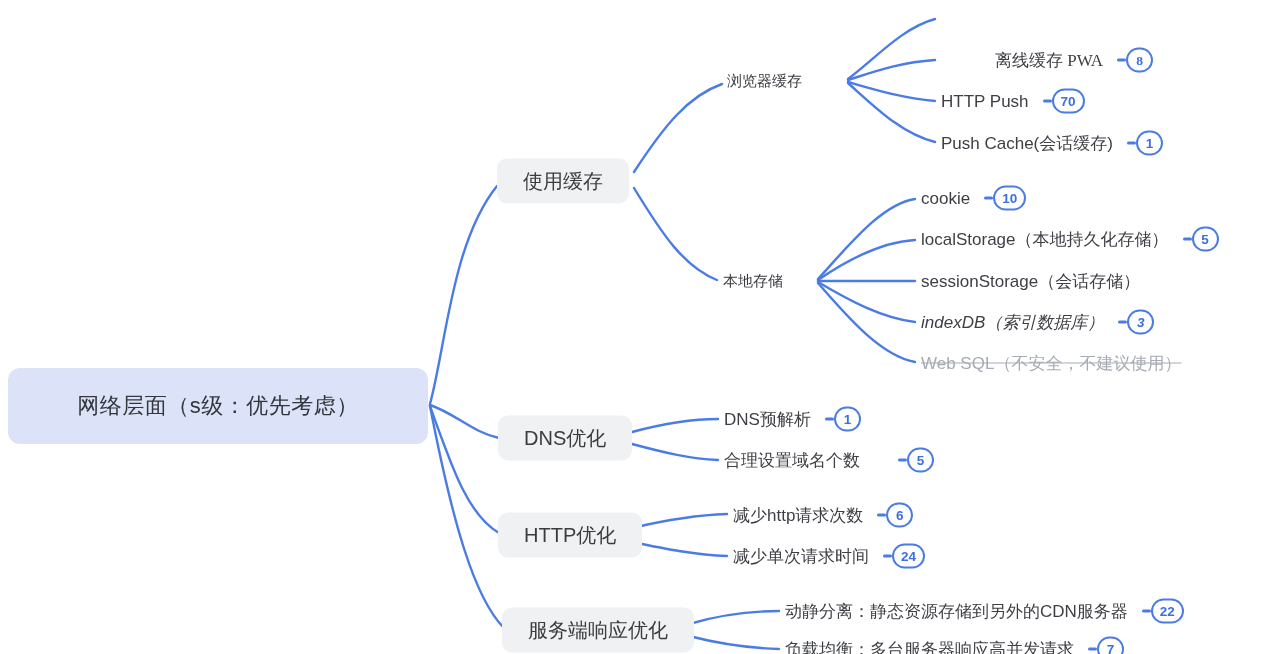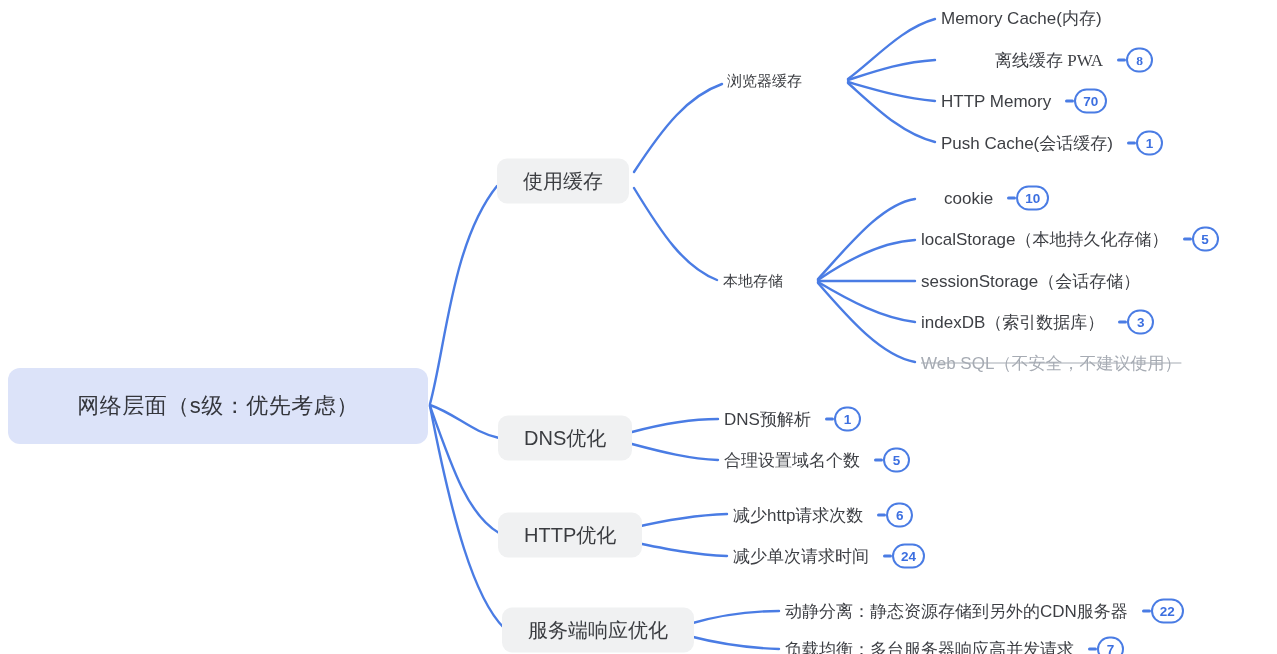--- a/index.html
+++ b/index.html
@@ -38,27 +38,27 @@
   .sub-node { font-size: 15px; color: #3a3c40; }
   .sub-browser-cache { left: 727px; top: 81px; }
   .sub-local-storage { left: 723px; top: 281px; }
 
   .leaf { font-size: 17px; color: #3d3f44; }
 
   .leaf-memory   { left: 941px; top: 18px; }
   .leaf-pwa      { left: 995px; top: 60px; font-family: Liberation Serif, serif; }
   .leaf-httpc    { left: 941px; top: 101px; }
   .leaf-push     { left: 941px; top: 143px; }
-  .leaf-cookie   { left: 944px; top: 198px; text-align: right; }
+  .leaf-cookie   { left: 921px; top: 198px; text-align: right; }
   .leaf-local    { left: 921px; top: 239px; }
   .leaf-session  { left: 921px; top: 281px; }
-  .leaf-indexdb  { left: 921px; top: 322px; }
+  .leaf-indexdb  { left: 921px; top: 322px; font-style: italic; }
   .leaf-websql   { left: 921px; top: 363px; }
   .leaf-dnspre   { left: 724px; top: 419px; }
-  .leaf-domain   { left: 724px; top: 460px; }
+  .leaf-domain   { left: 724px; top: 460px; gap: 24px; }
   .leaf-reqs     { left: 733px; top: 515px; }
   .leaf-time     { left: 733px; top: 556px; }
   .leaf-static   { left: 785px; top: 611px; }
   .leaf-balance  { left: 785px; top: 649px; }
 
   .muted-strike {
     color: #a6abb3;
     text-decoration: line-through;
     text-decoration-color: #a6abb3;
   }
@@ -129,32 +129,29 @@
     <span>服务端响应优化</span>
   </div>
 
   <div class="node sub-node sub-browser-cache">
     <span>浏览器缓存</span>
   </div>
   <div class="node sub-node sub-local-storage">
     <span>本地存储</span>
   </div>
 
-  <div class="node leaf leaf-memory">
-    <span>Memory Cache(内存)</span>
-  </div>
   <div class="node leaf leaf-pwa">
     <span>离线缓存 PWA</span>
     <span class="badge">
       <span class="badge-dash"></span>
       <span class="badge-pill">8</span>
     </span>
   </div>
   <div class="node leaf leaf-httpc">
-    <span>HTTP Memory</span>
+    <span>HTTP Push</span>
     <span class="badge">
       <span class="badge-dash"></span>
       <span class="badge-pill">70</span>
     </span>
   </div>
   <div class="node leaf leaf-push">
     <span>Push Cache(会话缓存)</span>
     <span class="badge">
       <span class="badge-dash"></span>
       <span class="badge-pill">1</span>

